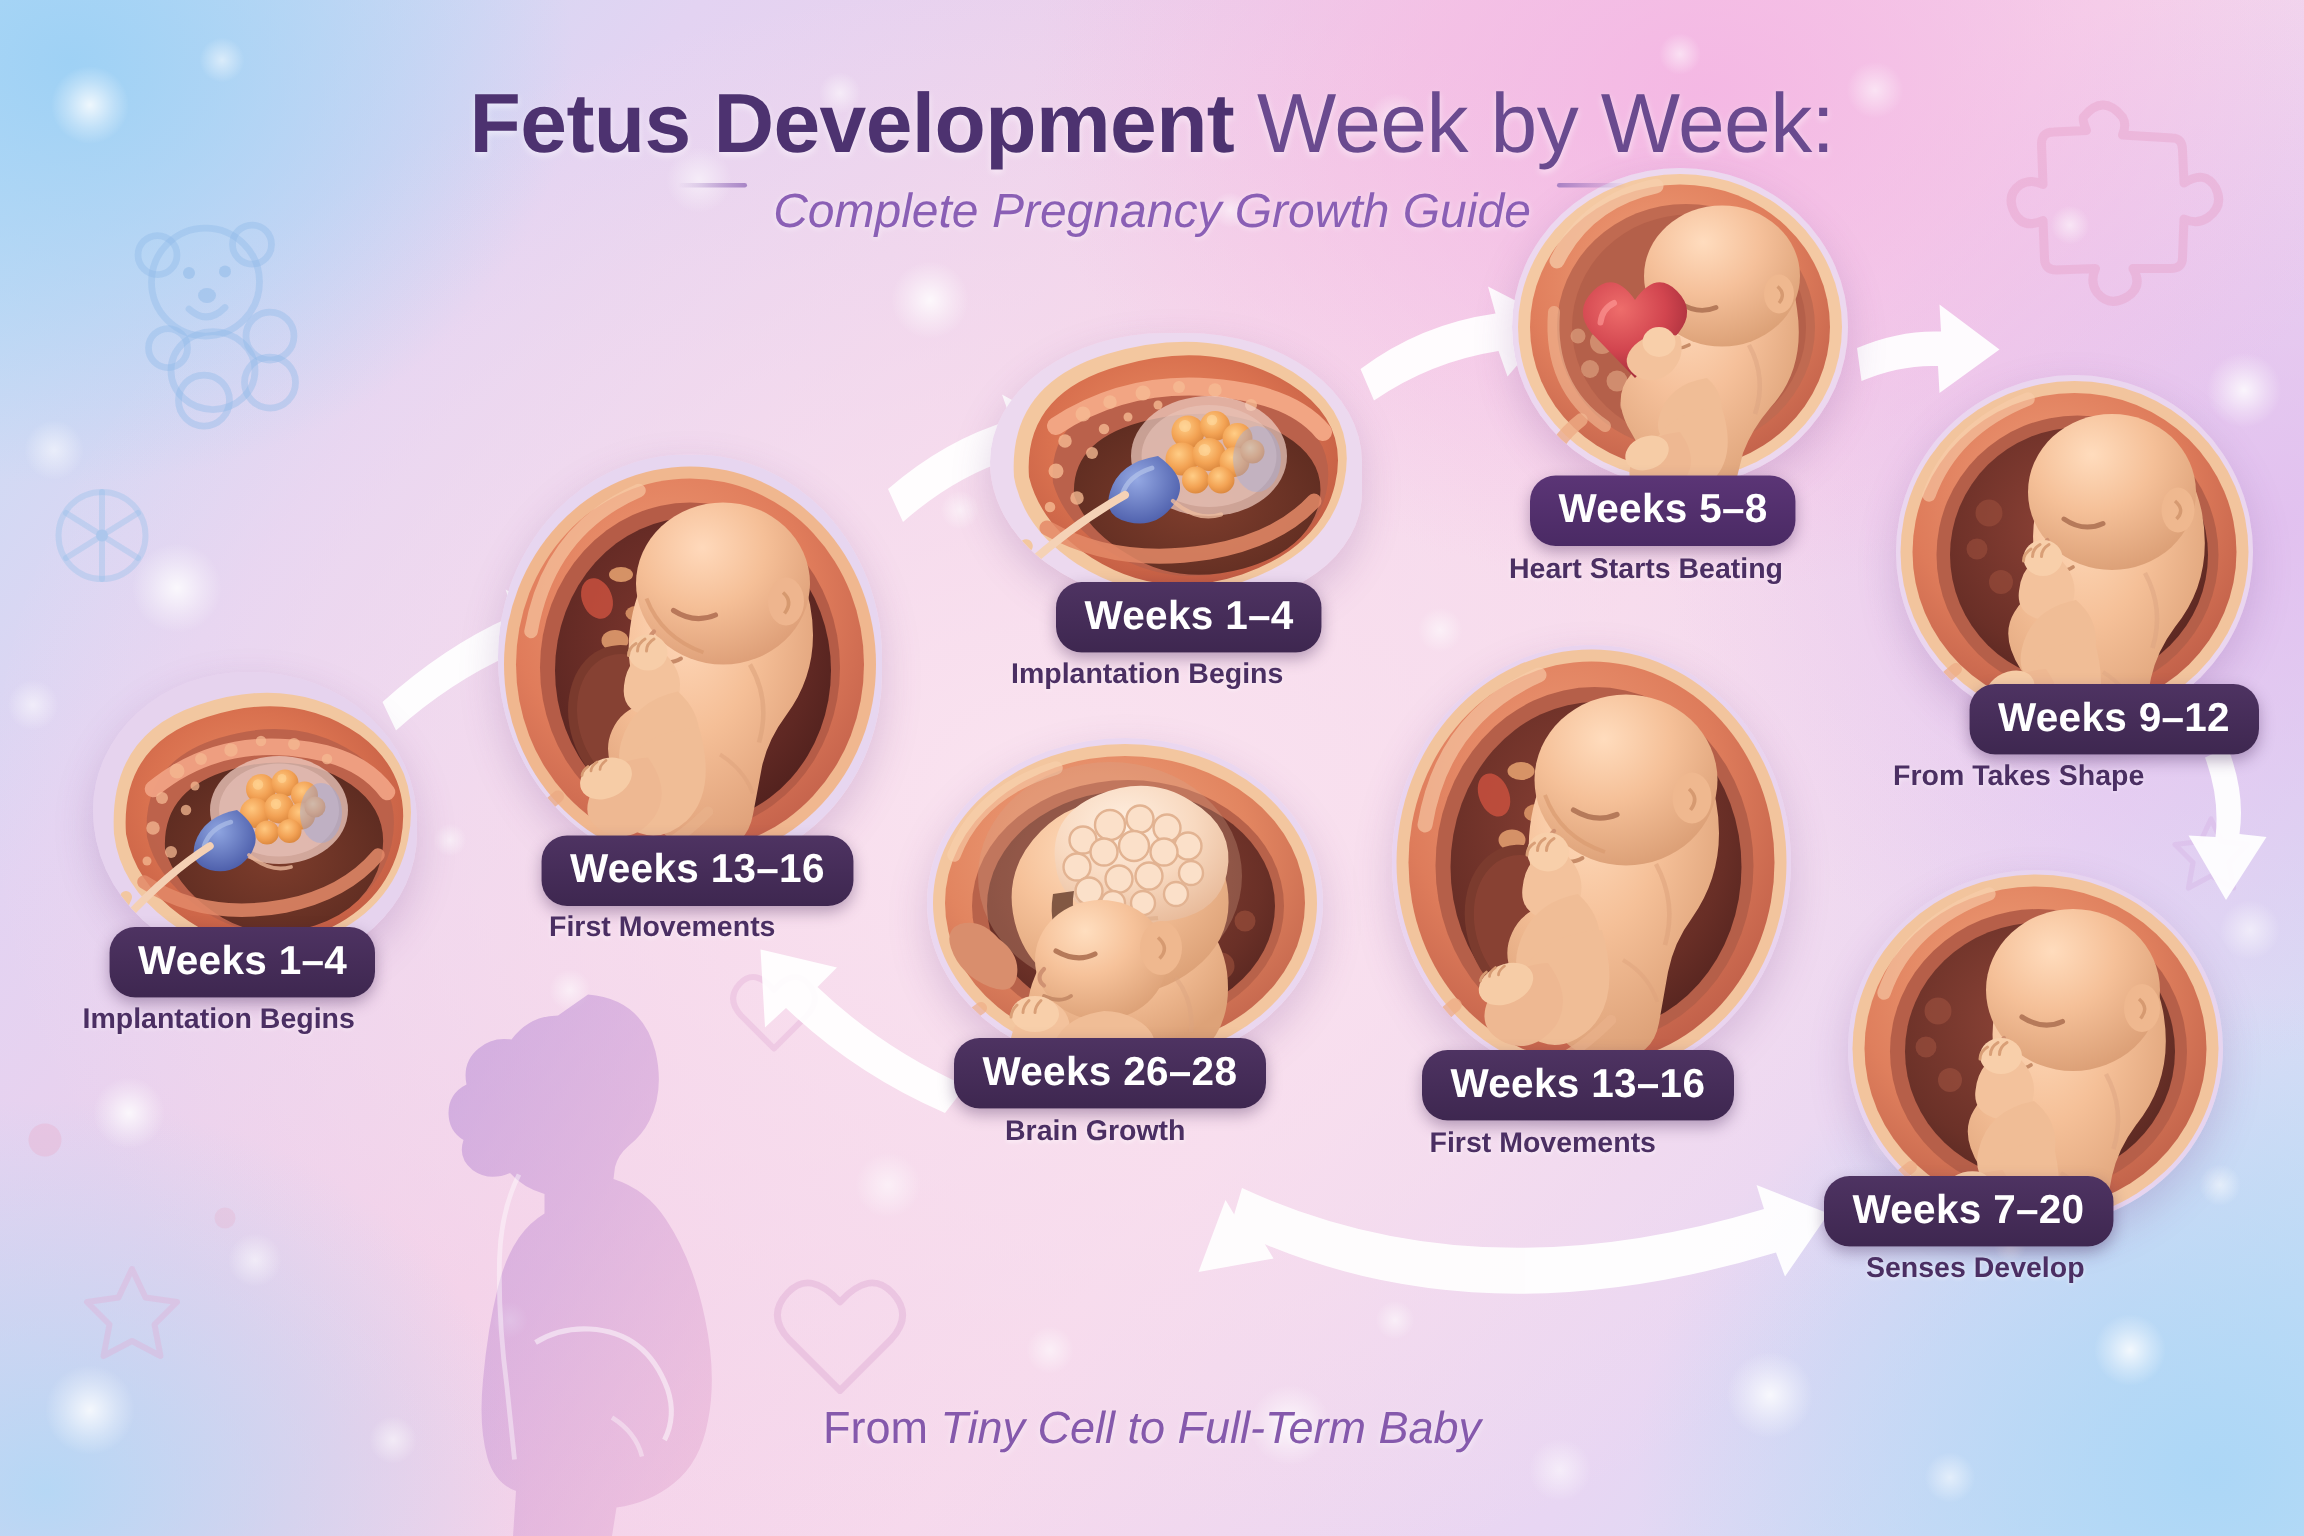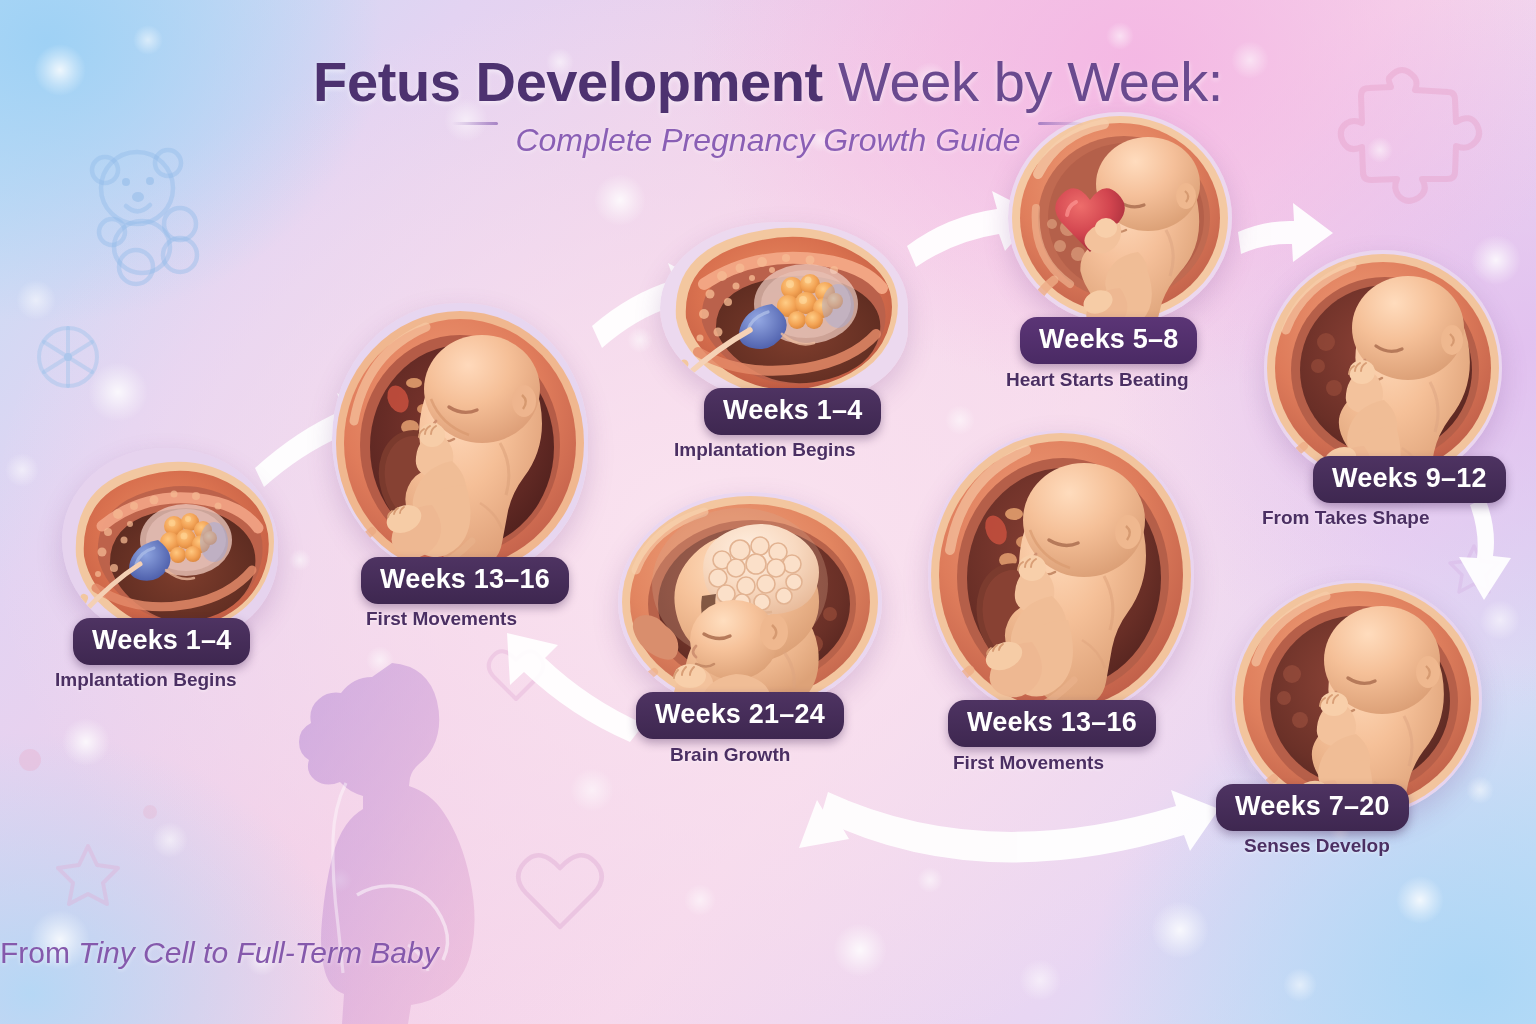--- a/index.html
+++ b/index.html
@@ -30,21 +30,21 @@
   .title .t-bold { font-weight:bold; color:#4d3270; }
   .title .t-light { font-weight:normal; color:#6a4a8f; }
   .subtitle-row { margin-top:11px; display:flex; align-items:flex-start; justify-content:center; gap:17px; }
   .sub-dash { width:46px; height:3px; border-radius:2px;
               background:linear-gradient(90deg, rgba(155,118,190,0) 0%, rgba(155,118,190,0.85) 100%); }
   .sub-dash.right { background:linear-gradient(270deg, rgba(155,118,190,0) 0%, rgba(155,118,190,0.85) 100%); }
   .subtitle { font-size:32px; font-style:italic; color:#8a5fb5; white-space:nowrap;
               text-shadow:0 1px 4px rgba(255,255,255,0.6); }
 
   
-  .footer { position:absolute; left:0; top:936px; width:1536px; text-align:left;
+  .footer { position:absolute; left:0; top:936px; width:1536px; text-align:center;
             font-size:30px; color:#8559ac; white-space:nowrap;
             text-shadow:0 1px 4px rgba(255,255,255,0.55); }
   .footer .f-up { font-style:normal; }
   .footer .f-it { font-style:italic; }
 
   
   .stage { position:absolute; }
   .art { position:relative; border-radius:50%; overflow:hidden;
          box-shadow:0 10px 26px rgba(120,70,140,0.22); }
   .art svg { display:block; width:100%; height:100%; }
@@ -688,21 +688,21 @@
           <path d="M68 175 q-4 4 -4 8"></path>
           <path d="M76 175 q-4 4 -4 8"></path>
       </g>
 
       <path fill="#f0bd96" d="M118 182 q-28 4 -34 24 q-4 14 14 14 l52 0 q8 -22 -10 -32 q-10 -6 -22 -6 z"></path>
 
       <path fill="#d98e6d" d="M48 134 q-12 -14 -26 -10 q-10 4 -6 16 q6 18 26 26 q16 6 18 -8 q2 -14 -12 -24 z"></path>
       <path d="M166 160 q12 16 10 36" fill="none" stroke="#dca481" stroke-width="3" opacity="0.45"></path>
     </svg>
   </div>
-  <div class="badge" style="left:18px; top:200px;">Weeks 21–24</div>
+  <div class="badge" style="left:18px; top:200px;">Weeks 26–28</div>
   <div class="caption" style="left:52px; top:252px;">Brain Growth</div>
 </div>
 
 <div class="stage" style="left:928px; top:430px;">
   <div class="art" style="width:266px; height:290px; border-radius:50%;">
     <svg viewBox="0 0 266 290">
       <defs>
         <radialGradient id="w7" cx="42%" cy="32%" r="72%">
           <stop offset="0%" stop-color="#ef9d78"></stop>
             <stop offset="60%" stop-color="#de7c5b"></stop>

